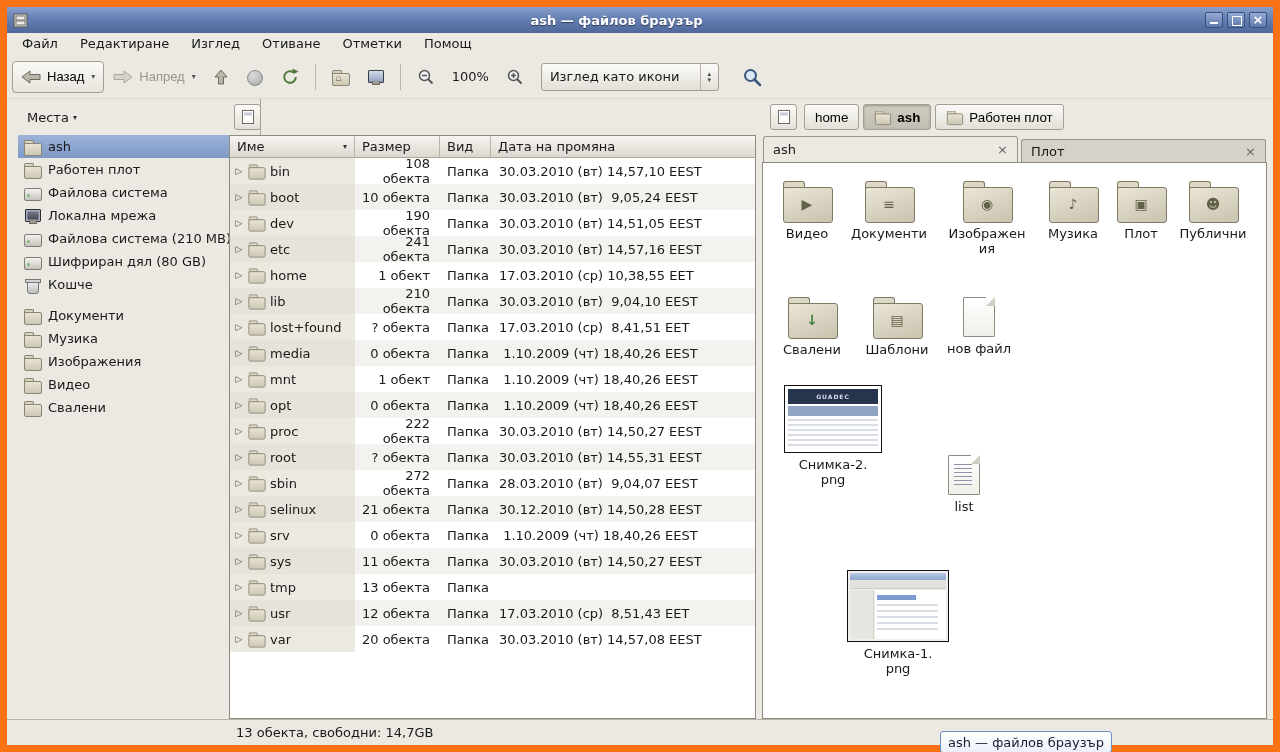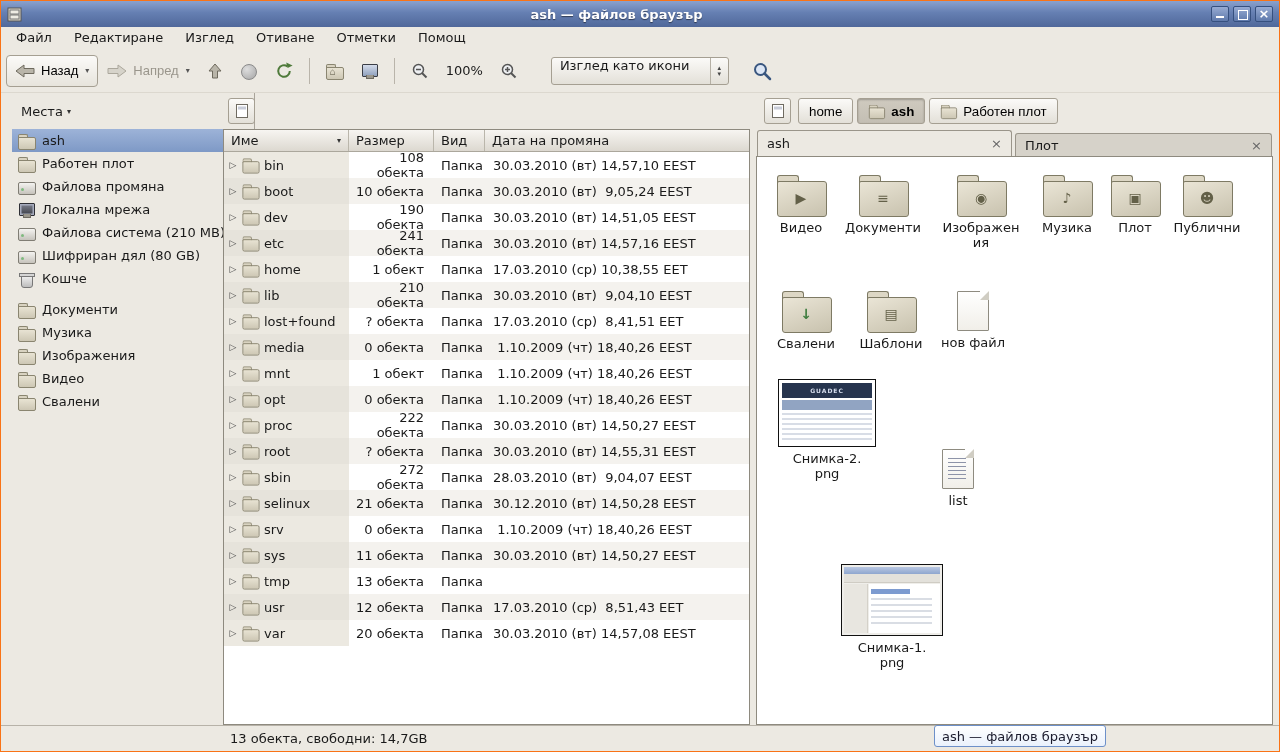--- a/index.html
+++ b/index.html
@@ -1,18 +1,18 @@
 <!DOCTYPE html>
 <html><head>
 <meta charset="utf-8">
 <style>
   *{margin:0;padding:0;box-sizing:border-box}
   html,body{width:1280px;height:752px}
   body{font-family:"DejaVu Sans","Liberation Sans",sans-serif;font-size:13px;color:#1a1a1a;background:#ece9e2;position:relative;overflow:hidden}
-  .window{position:absolute;inset:0;background:#ece9e2;border:1px solid #f97316}
+  .window{position:absolute;inset:0;background:#ece9e2;border:7px solid #f97316}
 
   
   .titlebar{position:absolute;top:0;left:0;right:0;height:26px;background:linear-gradient(180deg,#8aa1cd,#657fb2 45%,#50689a);display:flex;align-items:center;padding:0 6px;gap:6px}
   .title{flex:1;text-align:center;color:#fff;font-weight:bold;text-shadow:0 1px 1px rgba(0,0,0,.5)}
   .winbtns{display:flex;gap:4px}
   .wbtn{width:18px;height:16px;border:1px solid #36507f;border-radius:2px;background:linear-gradient(#97abd3,#5e79ab);position:relative}
   .wbtn.min::after{content:"";position:absolute;left:4px;right:4px;bottom:3px;height:2px;background:#fff}
   .wbtn.max::after{content:"";position:absolute;left:4px;top:3px;width:8px;height:8px;border:1.5px solid #fff}
   .wbtn.cls::after{content:"×";position:absolute;left:0;right:0;top:-1px;text-align:center;color:#fff;font-weight:bold;font-size:13px}
 
@@ -21,21 +21,21 @@
   .menu-item{padding:2px 11px 3px 11px}
 
   
   .toolbar{position:absolute;top:48px;left:0;right:0;height:44px;display:flex;align-items:center;padding:0 5px;border-bottom:1px solid #dcd8cf}
   .tbtn{display:flex;align-items:center;gap:6px;height:32px;padding:0 8px;border:1px solid #a59f92;border-radius:4px;background:linear-gradient(#fbfaf8,#e7e4dc);font-size:13px}
   .tbtn.flat{border-color:transparent;background:transparent}
   .tbtn.disabled{color:#9a968c}
   .chev{font-size:8px;color:#555;margin-left:1px}
   .tsep{width:1px;height:26px;background:#b9b4aa;margin:0 7px}
   .zoomlabel{padding:0 8px}
-  .combo{display:flex;align-items:flex-start;height:28px;width:178px;margin-left:24px;border:1px solid #a59f92;border-radius:3px;background:linear-gradient(#fbfaf8,#e3e0d8);padding:0 0 0 8px}
+  .combo{display:flex;align-items:center;height:28px;width:178px;margin-left:8px;border:1px solid #a59f92;border-radius:3px;background:linear-gradient(#fbfaf8,#e3e0d8);padding:0 0 0 8px}
   .combo .lbl{flex:1}
   .combo .spins{display:flex;flex-direction:column;align-items:center;justify-content:center;font-size:7px;line-height:6px;color:#444;border-left:1px solid #b5b0a5;height:26px;width:18px}
   .searchbtn{margin-left:14px}
 
   
   .ic{position:relative;display:inline-block;width:17px;height:16px;flex:0 0 17px}
   .ic.i-folder::before{content:"";position:absolute;left:0;top:1px;width:8px;height:4px;background:#d9d3c1;border:1px solid #8a8570;border-bottom:none;border-radius:2px 2px 0 0}
   .ic.i-folder::after{content:"";position:absolute;left:0;top:4px;width:16px;height:11px;background:linear-gradient(#e8e3d3,#cdc7b4);border:1px solid #8a8570;border-radius:1px 2px 2px 2px}
   .ic.i-drive::after{content:"";position:absolute;left:0;top:3px;width:16px;height:11px;background:linear-gradient(#f4f3f0,#c6c3bc);border:1px solid #807d74;border-radius:2px}
   .ic.i-drive::before{content:"";position:absolute;left:3px;top:9px;width:3px;height:3px;background:#7fba7f;border-radius:50%;z-index:1}
@@ -265,21 +265,21 @@
           <span class="sb-label">ash</span>
         </div>
 
         <div class="sb-item">
           <span class="ic i-folder"></span>
           <span class="sb-label">Работен плот</span>
         </div>
 
         <div class="sb-item">
           <span class="ic i-drive"></span>
-          <span class="sb-label">Файлова промяна</span>
+          <span class="sb-label">Файлова система</span>
         </div>
 
         <div class="sb-item">
           <span class="ic i-network"></span>
           <span class="sb-label">Локална мрежа</span>
         </div>
 
         <div class="sb-item">
           <span class="ic i-drive"></span>
           <span class="sb-label">Файлова система (210 MB)</span>

